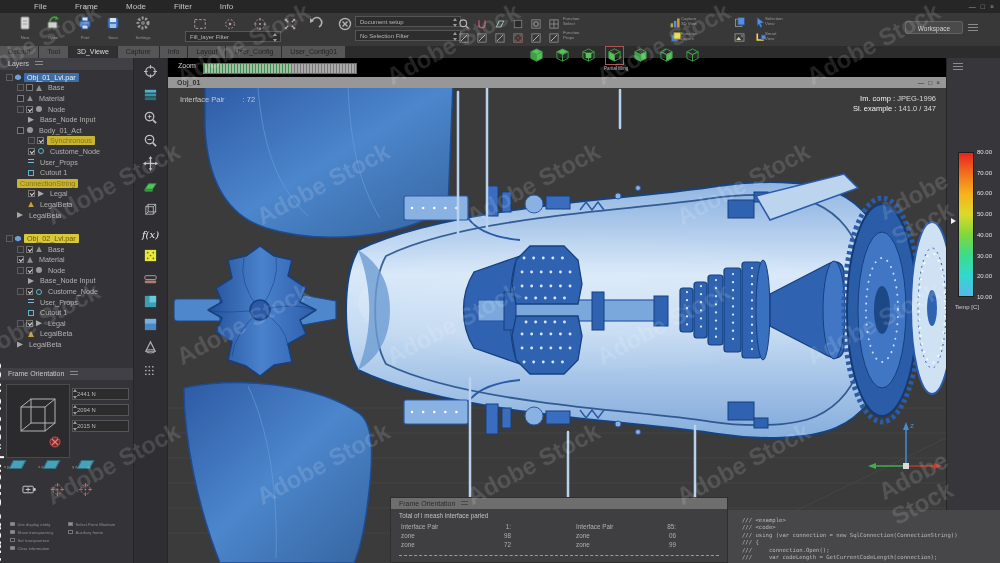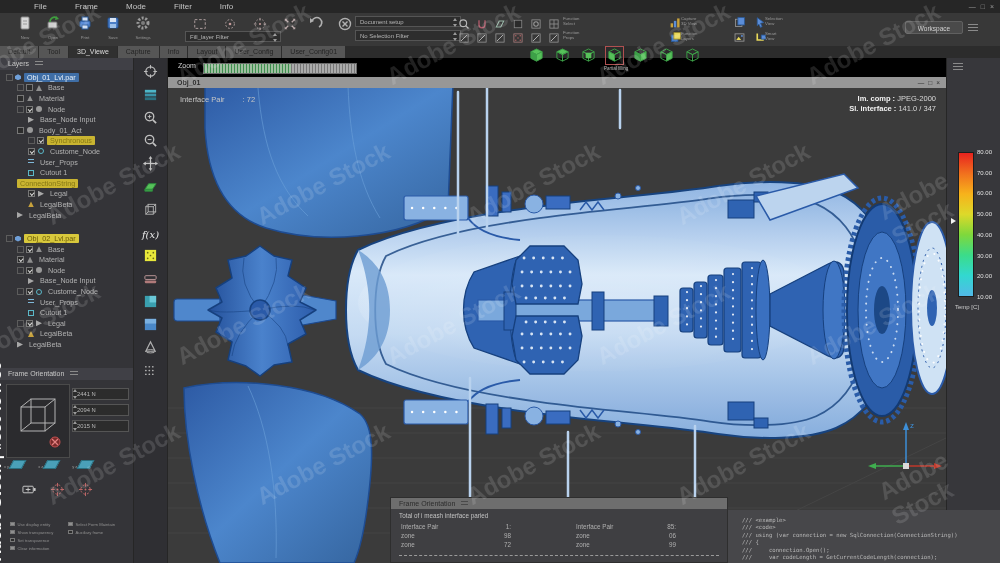--- a/index.html
+++ b/index.html
@@ -72,21 +72,21 @@
   .zs-green{width:57%;background:repeating-linear-gradient(90deg,#3f8f4f 0 1px,#9fbfa0 1px 3px);}
   .zs-gray{flex:1;background:repeating-linear-gradient(90deg,#787878 0 1px,#aaaaaa 1px 3px);}
   .vp-title{position:absolute;left:168px;top:77px;width:778px;height:11px;background:#979797;display:flex;align-items:center;box-sizing:border-box;}
   .vp-title .t{font-size:7px;font-weight:bold;color:#2f2f2f;padding-left:9px;}
   .vp-ctrls{margin-left:auto;display:flex;gap:4px;padding-right:6px;}
   .vp-ctrls span{font-size:6.5px;color:#303030;line-height:11px;}
   .viewport{position:absolute;left:168px;top:88px;width:778px;height:475px;background:#3b3b3b;overflow:hidden;}
   .ov-ip{position:absolute;left:12px;top:7px;font-size:7.5px;color:#c6c6c6;}
   .ov-ip .v{margin-left:18px;}
   .ov-right{position:absolute;right:10px;top:6px;text-align:right;font-size:7.5px;line-height:10px;}
-  .ov-right .l{color:#f2f2f2;font-weight:bold;}
+  .ov-right .l{color:#f2f2f2;font-weight:normal;}
   .ov-right .v{color:#d8d8d8;}
   
   .right-strip{position:absolute;left:946px;top:58px;width:54px;bottom:0;background:#37373b;border-left:1px solid #262626;box-sizing:border-box;}
   .rs-ham{position:absolute;left:6px;top:5px;}
   .scale-bar{position:absolute;left:11px;top:94px;width:16px;height:145px;border:1px solid #1e1e1e;box-sizing:border-box;}
   .scale-tick{position:absolute;left:30px;font-size:6px;color:#e2e2e2;}
   .scale-ptr{position:absolute;left:4px;width:0;height:0;border-top:3.5px solid transparent;border-bottom:3.5px solid transparent;border-left:5px solid #f2f2f2;}
   .scale-unit{position:absolute;left:8px;top:246px;font-size:6px;color:#cfcfcf;}
   
   .frame-panel{position:absolute;left:390px;top:497px;width:338px;height:66px;background:#3f3f42;border:1px solid #2e2e2e;box-sizing:border-box;z-index:6;}
@@ -856,22 +856,22 @@
         <line x1="738" y1="378" x2="738" y2="342" stroke="#3d8fd8" stroke-width="1.5"></line>
         <polygon points="735,342 738,334 741,342" fill="#3d8fd8"></polygon>
         <rect x="735" y="375" width="6" height="6" fill="#dadada"></rect>
         <text x="742" y="340" font-size="8" fill="#3d8fd8">z</text>
       </g>
     </svg>
     <div class="ov-ip">
       <span>Interface Pair</span><span class="v">: 72</span>
     </div>
     <div class="ov-right">
-      <div><span class="l">Im. comp :</span> <span class="v">JPEG-2000</span></div>
-      <div><span class="l">Sl. interface :</span> <span class="v">141.0 / 347</span></div>
+      <div><span class="l">Im. comp :</span> <span class="v">JPEG-1996</span></div>
+      <div><span class="l">Sl. example :</span> <span class="v">141.0 / 347</span></div>
     </div>
   </div>
 
   <div class="right-strip">
     <span class="ham rs-ham"></span>
     <div class="scale-bar" id="scale-bar" style="background: linear-gradient(rgb(232, 35, 31), rgb(241, 112, 30), rgb(247, 178, 27), rgb(221, 217, 42), rgb(127, 216, 60), rgb(59, 220, 138), rgb(50, 216, 208), rgb(82, 185, 232));"></div>
     <div id="scale-ticks">
         <span class="scale-tick" style="top: 91px;">80.00</span>
         <span class="scale-tick" style="top: 111.714px;">70.00</span>
         <span class="scale-tick" style="top: 132.429px;">60.00</span>

